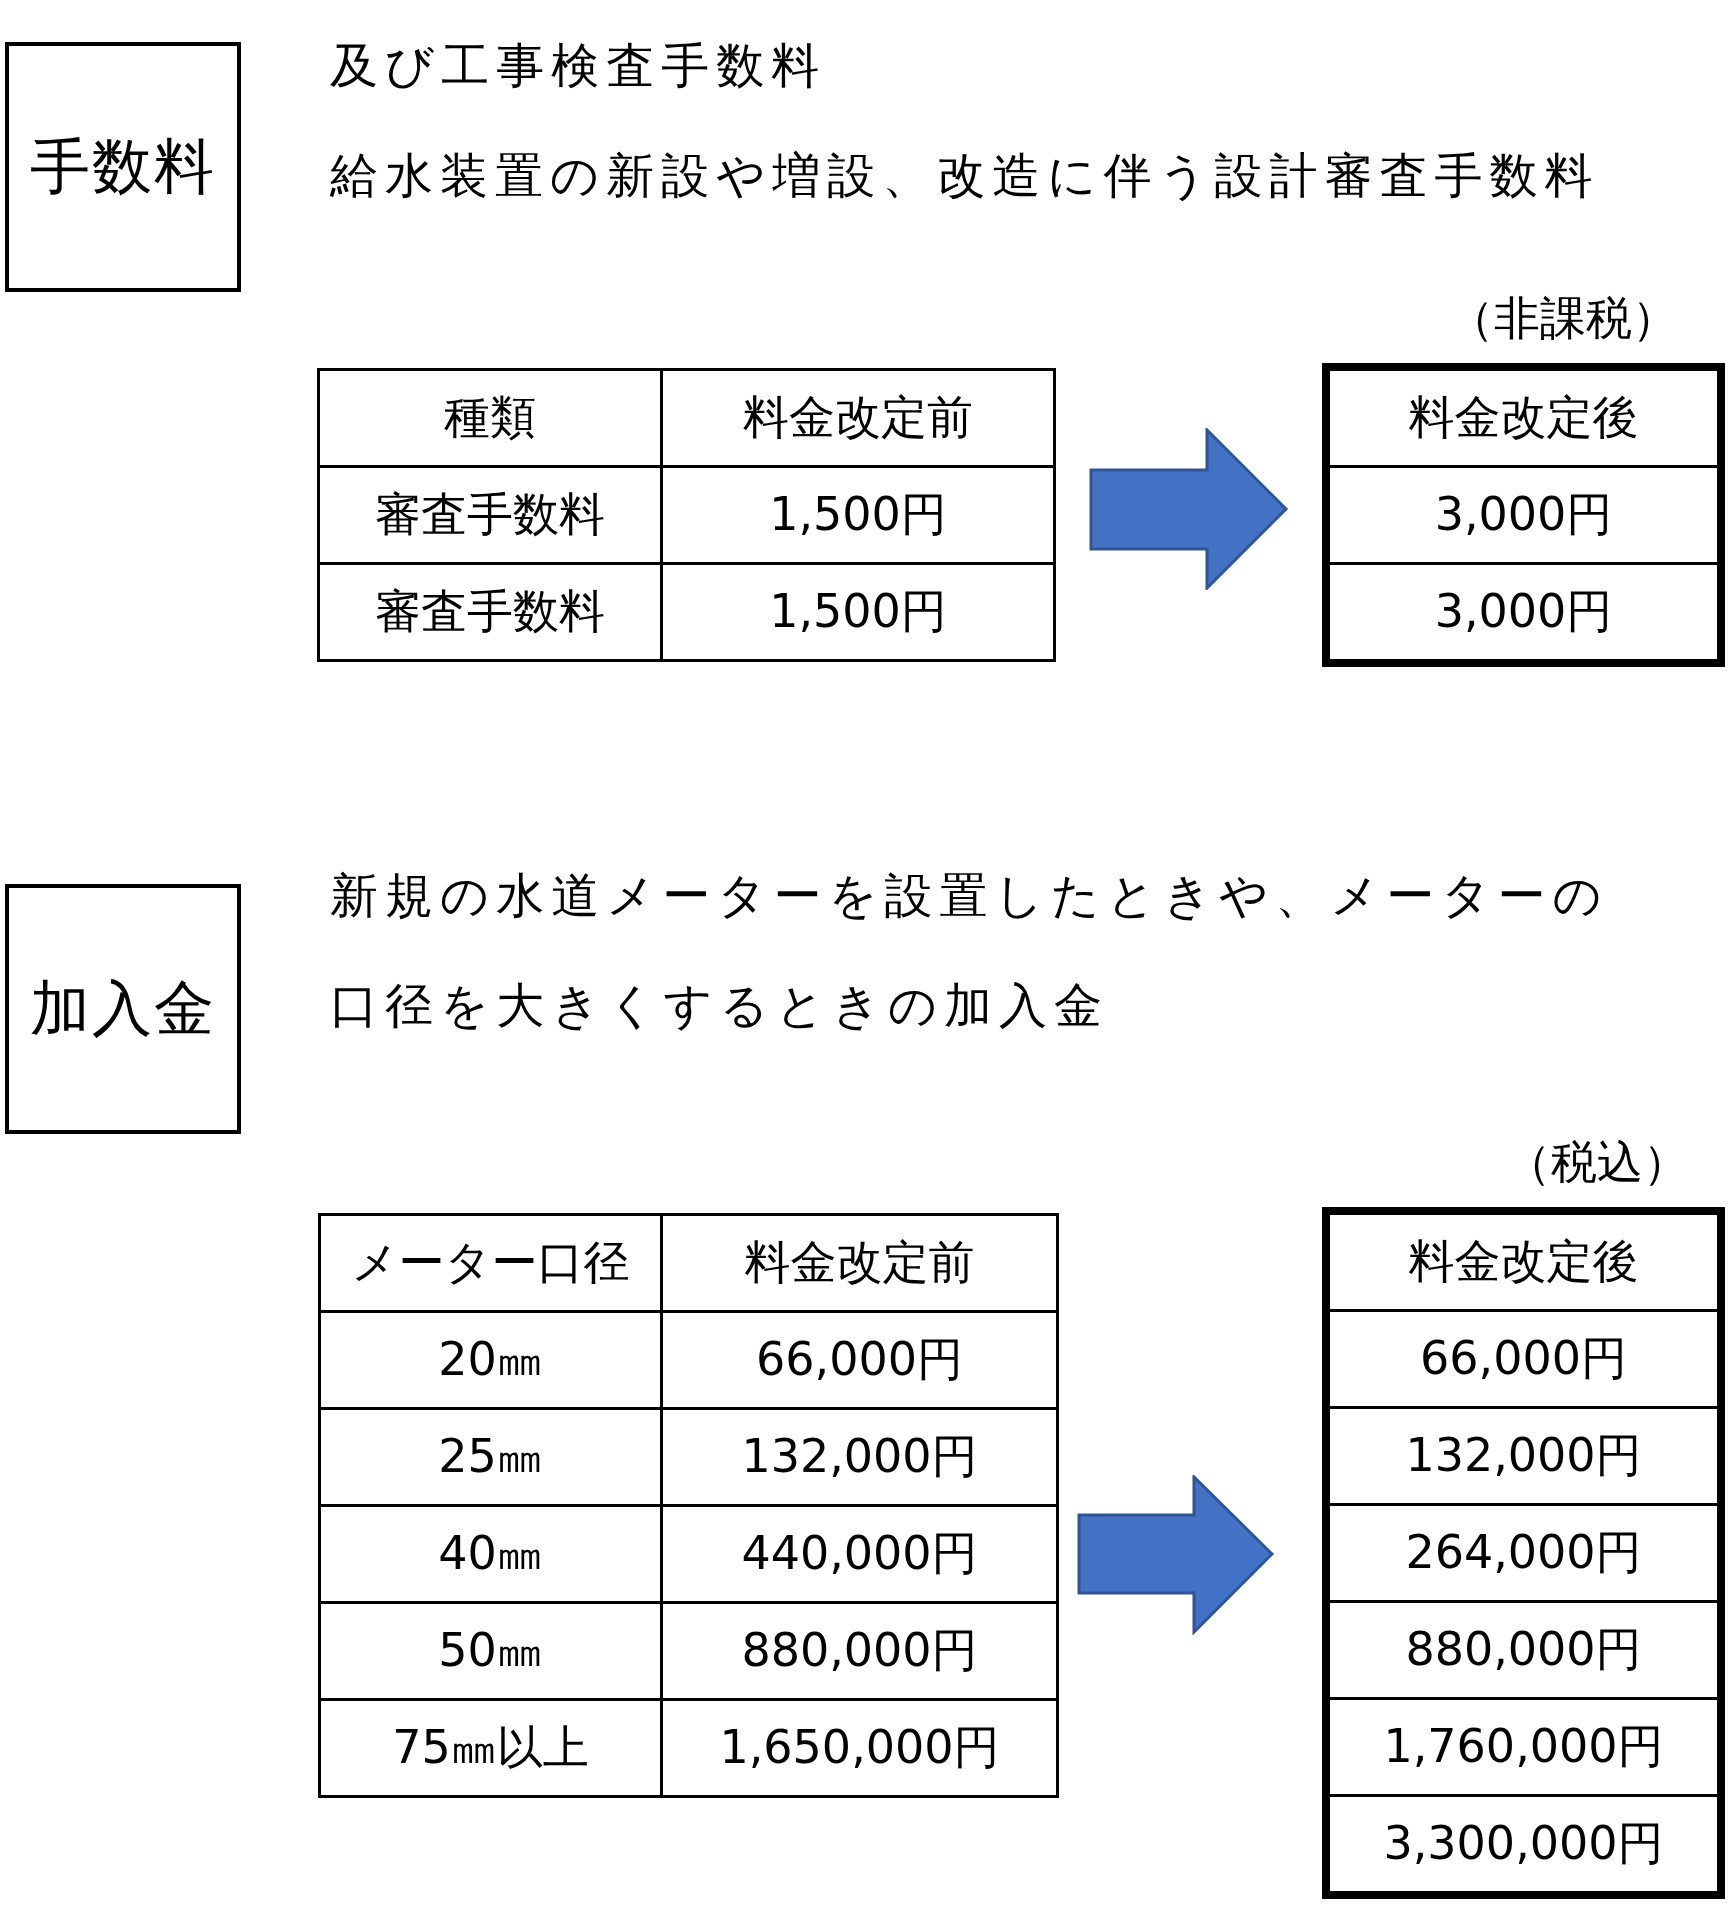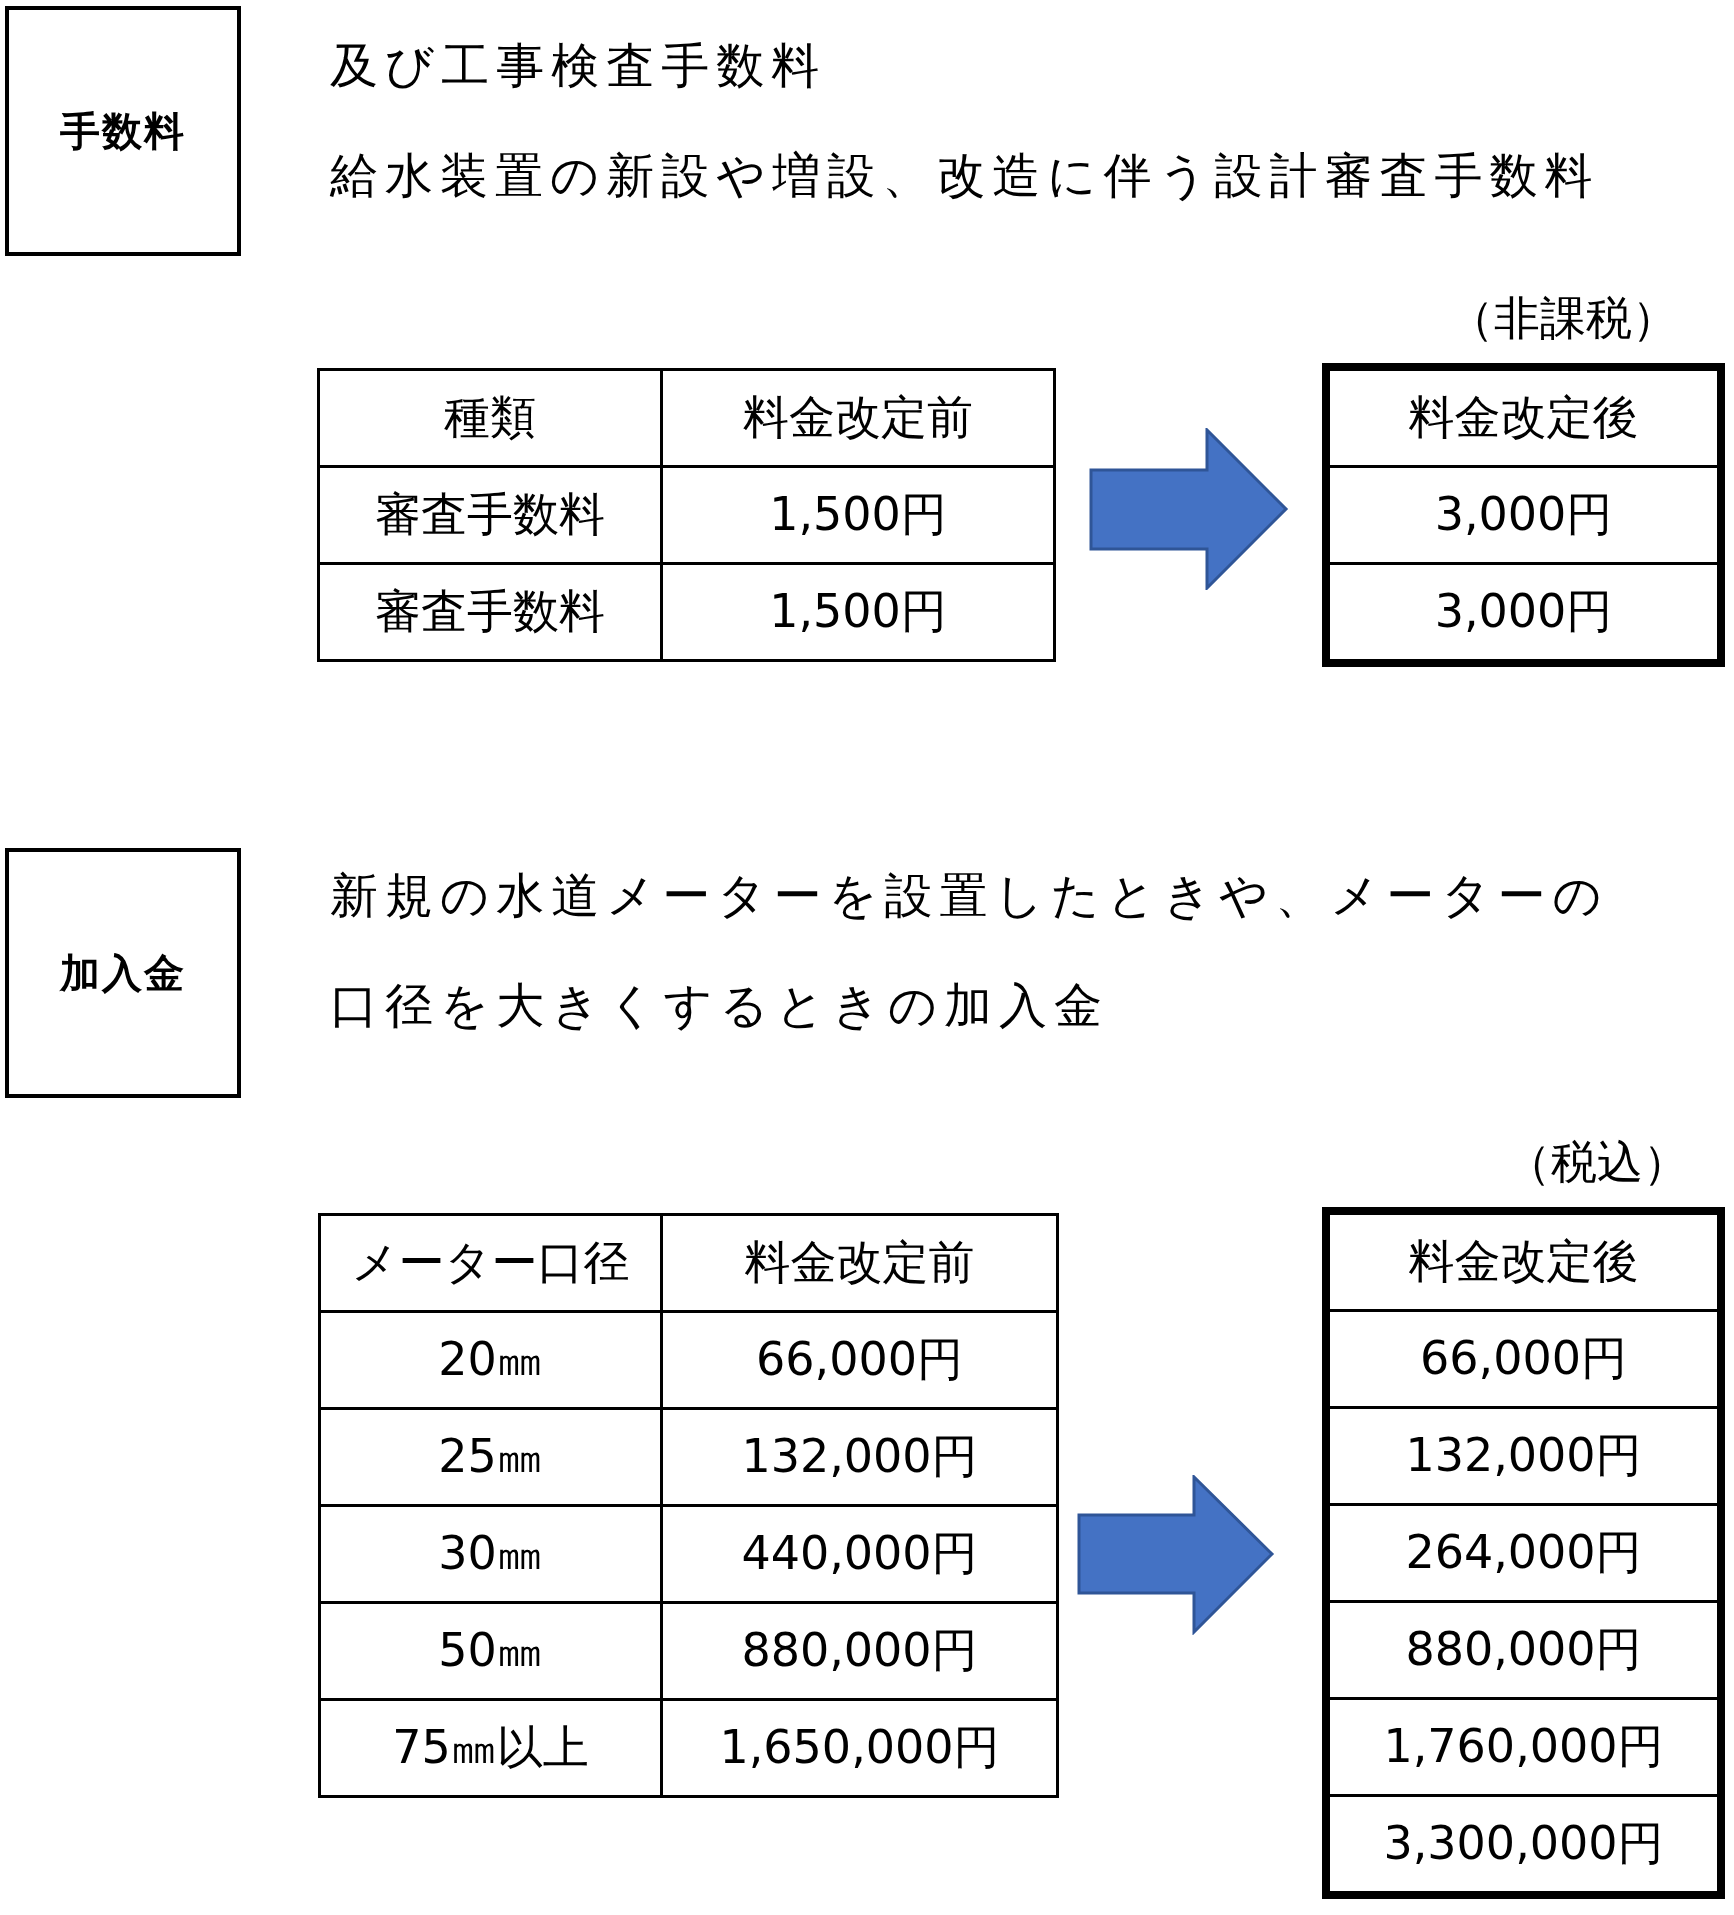--- a/index.html
+++ b/index.html
@@ -1,21 +1,21 @@
 <!DOCTYPE html>
 <html><head>
 <meta charset="utf-8">
 <style>
   html, body { margin:0; padding:0; background:#ffffff; }
   body { width:1734px; height:1915px; position:relative; overflow:hidden;
          font-family:"DejaVu Sans","Liberation Sans",sans-serif; color:#000; }
   .label-box { position:absolute; left:5px; width:228px; height:242px;
                border:4px solid #000; box-sizing:content-box;
                display:flex; align-items:center; justify-content:center;
-               font-weight:bold; font-size:40px; letter-spacing:2px; }
+               font-weight:normal; font-size:60px; letter-spacing:2px;margin-top:36px; }
   .desc { position:absolute; left:330px; font-size:48px; line-height:110px;
           letter-spacing:7px; white-space:nowrap; font-weight:300; }
   .tax-note { position:absolute; font-size:46px; white-space:nowrap; }
   table.fee { position:absolute; border-collapse:collapse; table-layout:fixed; }
   table.fee td { border:3px solid #000; text-align:center; vertical-align:middle;
                  font-size:46px; height:94px; padding:0; white-space:nowrap; }
   table.fee.after { border:8px solid #000; }
   table.fee.after td { border-left:none; border-right:none; }
   table.fee.after tr:first-child td { border-top:none; }
   table.fee.after tr:last-child td { border-bottom:none; }
@@ -97,21 +97,21 @@
   </tr>
   <tr>
     <td>20㎜</td>
     <td>66,000円</td>
   </tr>
   <tr>
     <td>25㎜</td>
     <td>132,000円</td>
   </tr>
   <tr>
-    <td>30㎜</td>
+    <td>40㎜</td>
     <td>440,000円</td>
   </tr>
   <tr>
     <td>50㎜</td>
     <td>880,000円</td>
   </tr>
   <tr>
     <td>75㎜以上</td>
     <td>1,650,000円</td>
   </tr>

